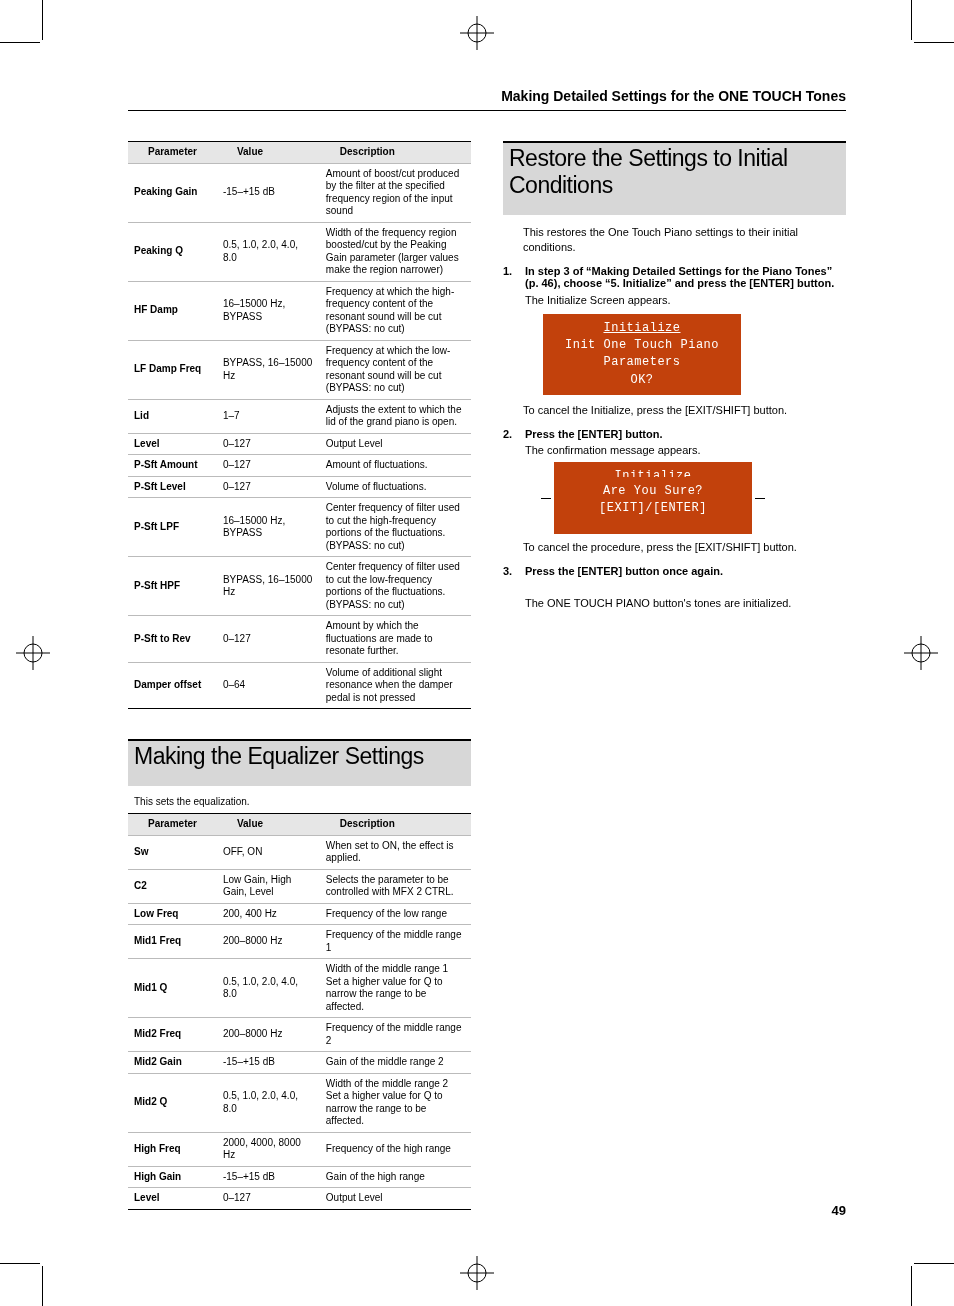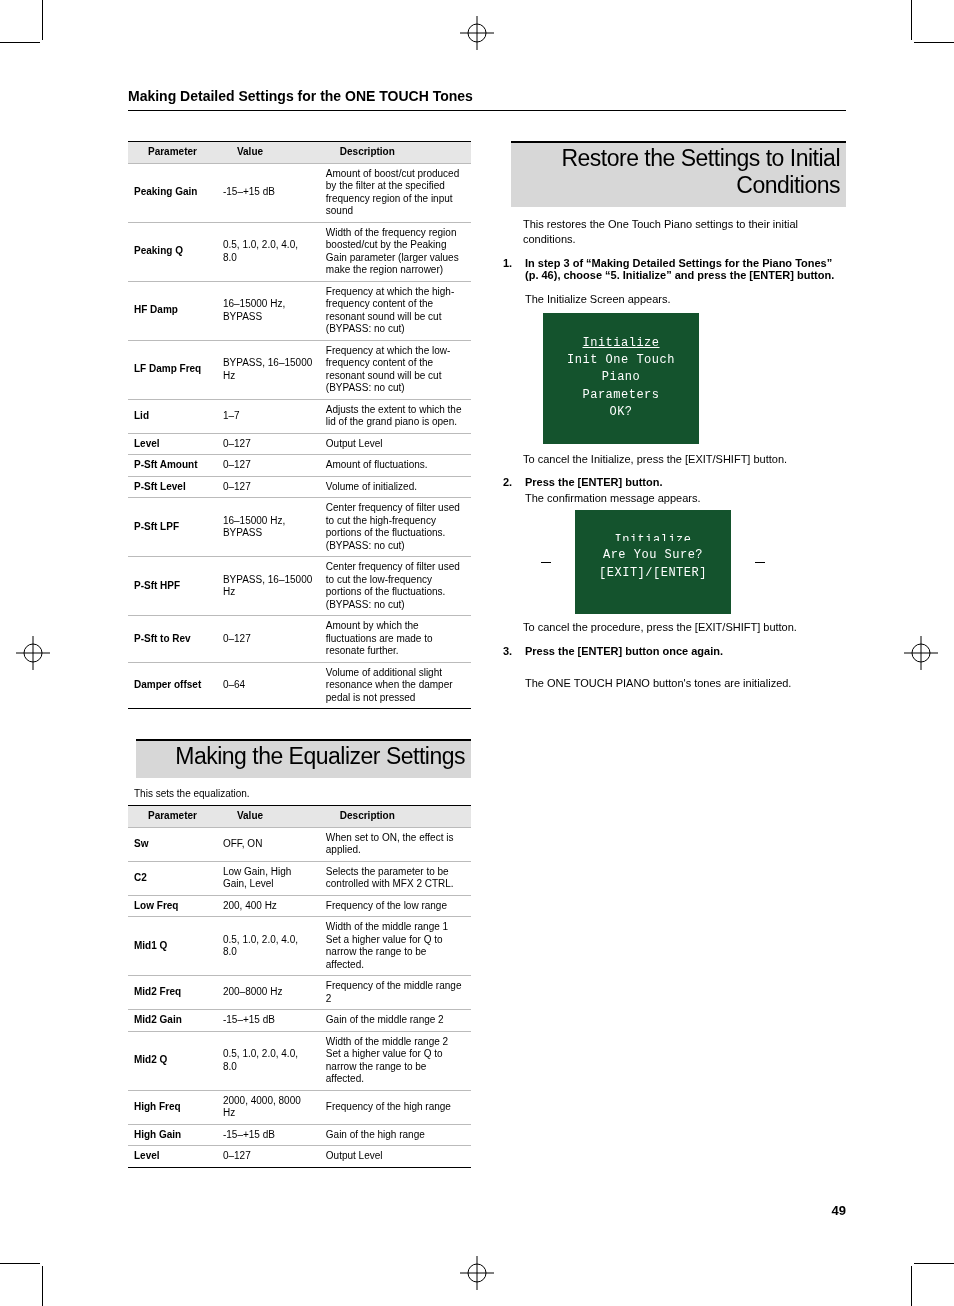--- a/index.html
+++ b/index.html
@@ -29,21 +29,21 @@
   .page {
     position: absolute;
     top: 88px;
     left: 128px;
     right: 108px;
     bottom: 88px;
   }
   .running-head {
     font-weight: bold;
     font-size: 14px;
-    text-align: left;
+    text-align: right;
     padding-bottom: 6px;
     border-bottom: 1px solid #000;
     margin-bottom: 30px;
   }
   .columns { display: flex; gap: 32px; }
   .col { flex: 1; min-width: 0; }
   table.param {
     width: 100%;
     border-collapse: collapse;
     border-top: 1.5px solid #000;
@@ -63,39 +63,38 @@
     vertical-align: middle;
   }
   table.param td:first-child { font-weight: bold; width: 24%; }
   table.param td:nth-child(2) { width: 30%; }
   table.param tbody tr:last-child td { border-bottom: 1.5px solid #000; }
 
   h2.section {
     font-size: 23px;
     font-weight: normal;
     letter-spacing: -0.5px;
-    margin: 30px 0 10px 8px;
-    padding: 2px 6px 8px 6px;
+    margin: 30px 0 10px 0;
+    padding: 2px 6px 16px 6px;
     background: #d7d7d7;
     border-top: 2px solid #000;
-    text-align: right;
   }
   h2.section:first-child { margin-top: 0; }
   .body-text { font-size: 11px; margin: 6px 0 6px 20px; line-height: 1.35; }
   .intro-text { font-size: 10px; margin: 6px 0 6px 6px; }
   .step { display: flex; gap: 8px; font-size: 11px; margin: 10px 0 4px 0; }
   .step-num { font-weight: bold; min-width: 14px; }
   .step-body { flex: 1; }
   .step-bold { font-weight: bold; }
   .lcd {
-    background: #14532d;
+    background: #c2410c;
     color: #fff;
-    width: 156px;
+    width: 198px;
     margin: 8px 0 8px 20px;
-    padding: 22px 10px;
+    padding: 6px 10px;
     font-family: "Courier New", monospace;
     font-size: 12px;
     text-align: center;
     line-height: 1.45;
     letter-spacing: 0.5px;
   }
   .lcd .lcd-title { text-decoration: underline; }
   .lcd-wrap { position: relative; width: 220px; margin-left: 20px; }
   .lcd-wrap .lcd { margin: 0 auto; }
   .lcd-wrap .tick-l, .lcd-wrap .tick-r {
@@ -185,21 +184,21 @@
               <td>Output Level</td>
             </tr>
             <tr>
               <td>P-Sft Amount</td>
               <td>0–127</td>
               <td>Amount of fluctuations.</td>
             </tr>
             <tr>
               <td>P-Sft Level</td>
               <td>0–127</td>
-              <td>Volume of initialized.</td>
+              <td>Volume of fluctuations.</td>
             </tr>
             <tr>
               <td>P-Sft LPF</td>
               <td>16–15000 Hz, BYPASS</td>
               <td>Center frequency of filter used to cut the high-frequency portions of the fluctuations. (BYPASS: no cut)</td>
             </tr>
             <tr>
               <td>P-Sft HPF</td>
               <td>BYPASS, 16–15000 Hz</td>
               <td>Center frequency of filter used to cut the low-frequency portions of the fluctuations. (BYPASS: no cut)</td>
@@ -238,20 +237,25 @@
               <td>C2</td>
               <td>Low Gain, High Gain, Level</td>
               <td>Selects the parameter to be controlled with MFX 2 CTRL.</td>
             </tr>
             <tr>
               <td>Low Freq</td>
               <td>200, 400 Hz</td>
               <td>Frequency of the low range</td>
             </tr>
             <tr>
+              <td>Mid1 Freq</td>
+              <td>200–8000 Hz</td>
+              <td>Frequency of the middle range 1</td>
+            </tr>
+            <tr>
               <td>Mid1 Q</td>
               <td>0.5, 1.0, 2.0, 4.0, 8.0</td>
               <td>Width of the middle range 1
 Set a higher value for Q to narrow the range to be affected.</td>
             </tr>
             <tr>
               <td>Mid2 Freq</td>
               <td>200–8000 Hz</td>
               <td>Frequency of the middle range 2</td>
             </tr>
@@ -286,21 +290,21 @@
     </div>
 
     <div class="col">
       <h2 class="section">Restore the Settings to Initial Conditions</h2>
       <div class="body-text" style="">This restores the One Touch Piano settings to their initial conditions.</div>
 
       <div class="step">
         <div class="step-num">1.</div>
         <div class="step-body">
           <div class="step-bold">In step 3 of “Making Detailed Settings for the Piano Tones” (p. 46), choose “5. Initialize” and press the [ENTER] button.</div>
-          <div style="margin-top:12px">The Initialize Screen appears.</div>
+          <div style="margin-top:5px">The Initialize Screen appears.</div>
         </div>
       </div>
       <div class="lcd" style="margin-left:40px">
         <div class="lcd-title">Initialize</div>
         <div>Init One Touch Piano</div>
         <div>Parameters</div>
         <div>OK?</div>
       </div>
       <div class="body-text">To cancel the Initialize, press the [EXIT/SHIFT] button.</div>
 

